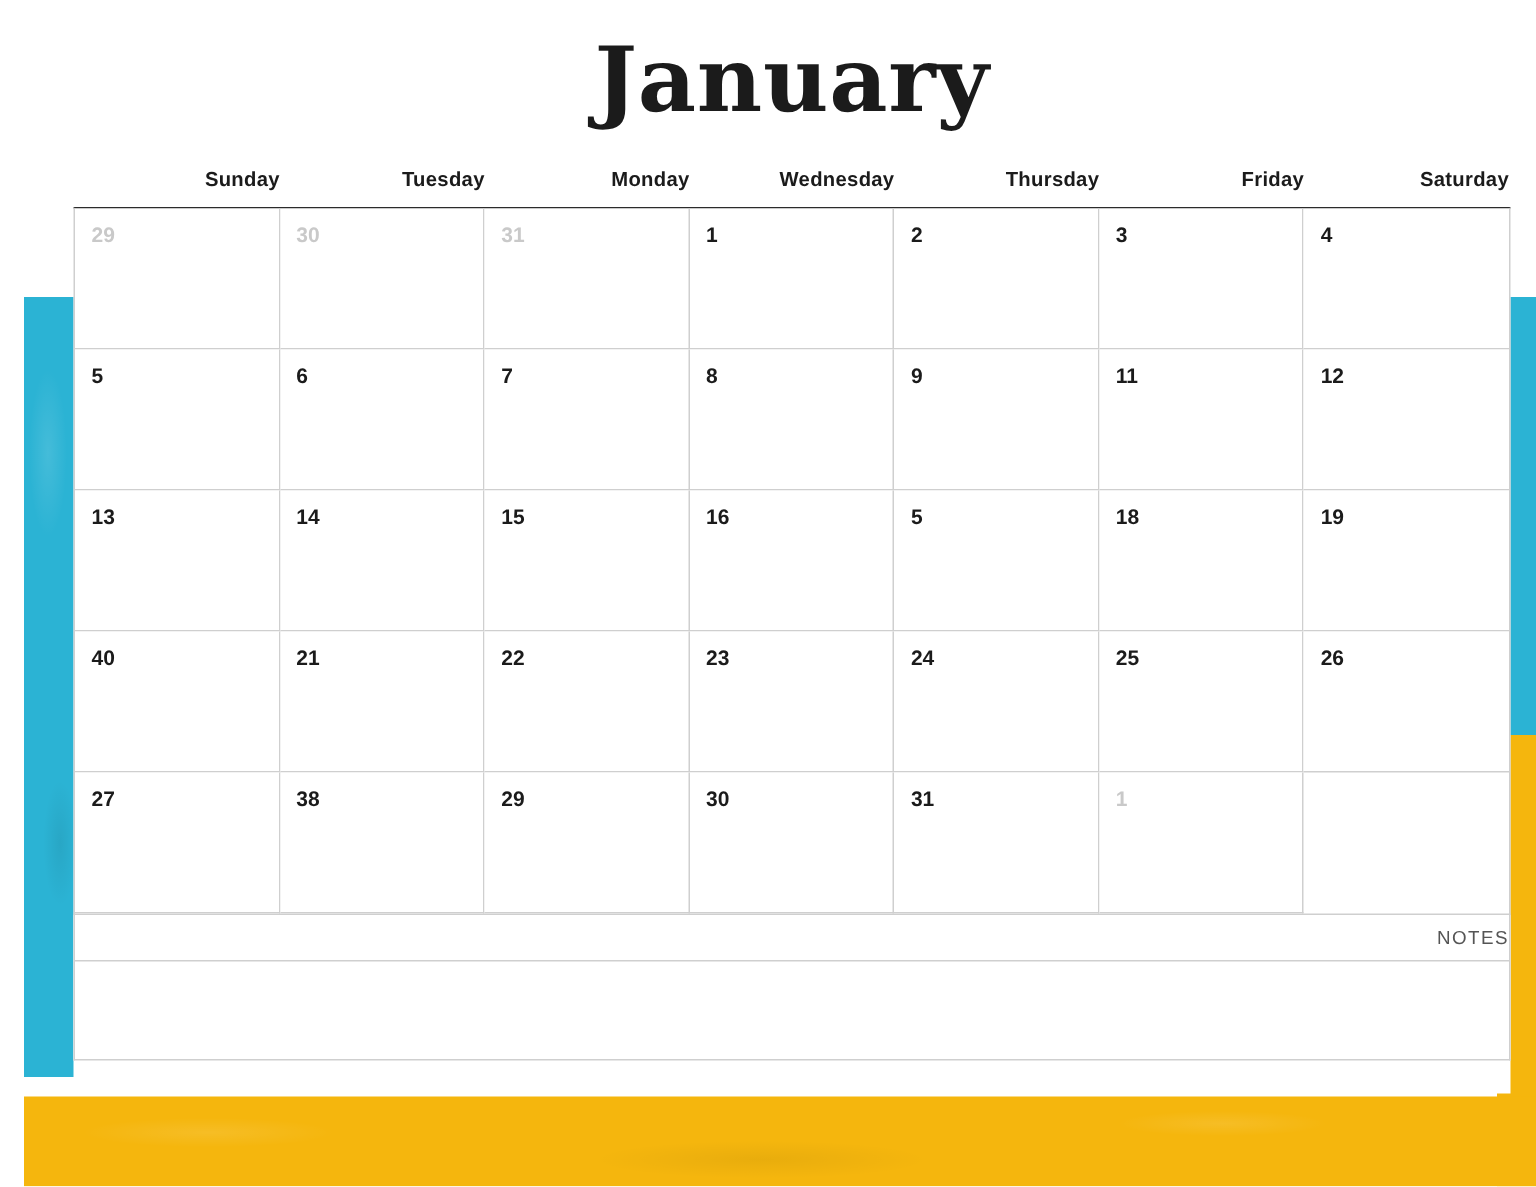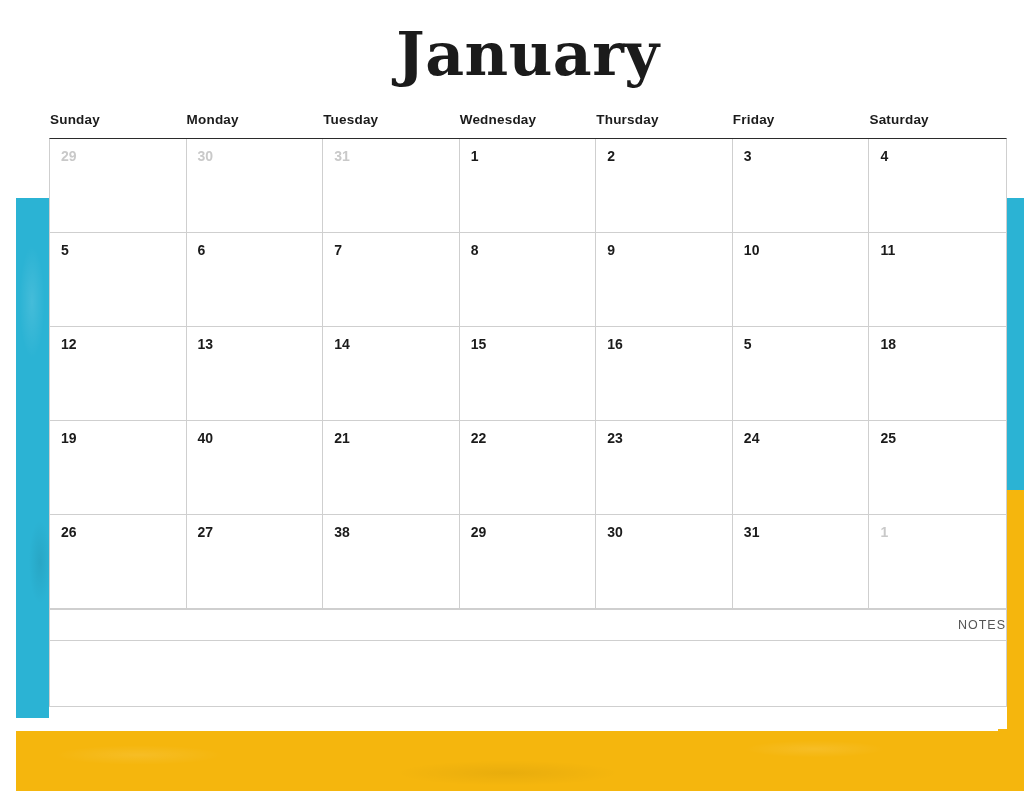--- a/index.html
+++ b/index.html
@@ -100,21 +100,21 @@
     padding-top: 24px;
   }
 
   .weekday-row {
     display: grid;
     grid-template-columns: repeat(7, 1fr);
     margin-top: 28px;
     padding: 0 1px;
   }
   .weekday {
-    text-align: left;
+    text-align: right;
     font-size: 13.5px;
     font-weight: 700;
     color: #1b1b1b;
     letter-spacing: 0.2px;
     padding-bottom: 11px;
   }
 
   .grid {
     border-top: 1px solid #2b2b2b;
     border-left: 1px solid #cfcfcf;
@@ -180,22 +180,22 @@
   <div class="bg-yellow-right"></div>
   <div class="bg-yellow-bottom"></div>
   <div class="bg-yellow-texture"></div>
 
   <div class="sheet">
 
     <div class="month-title">January</div>
 
     <div class="weekday-row">
       <div class="weekday">Sunday</div>
+      <div class="weekday">Tuesday</div>
       <div class="weekday">Monday</div>
-      <div class="weekday">Tuesday</div>
       <div class="weekday">Wednesday</div>
       <div class="weekday">Thursday</div>
       <div class="weekday">Friday</div>
       <div class="weekday">Saturday</div>
     </div>
 
     <div class="grid" id="day-grid">
         <div class="cell">
           <span class="daynum muted">29</span>
         </div>
@@ -226,23 +226,20 @@
         <div class="cell">
           <span class="daynum">7</span>
         </div>
         <div class="cell">
           <span class="daynum">8</span>
         </div>
         <div class="cell">
           <span class="daynum">9</span>
         </div>
         <div class="cell">
-          <span class="daynum">10</span>
-        </div>
-        <div class="cell">
           <span class="daynum">11</span>
         </div>
         <div class="cell">
           <span class="daynum">12</span>
         </div>
         <div class="cell">
           <span class="daynum">13</span>
         </div>
         <div class="cell">
           <span class="daynum">14</span>

